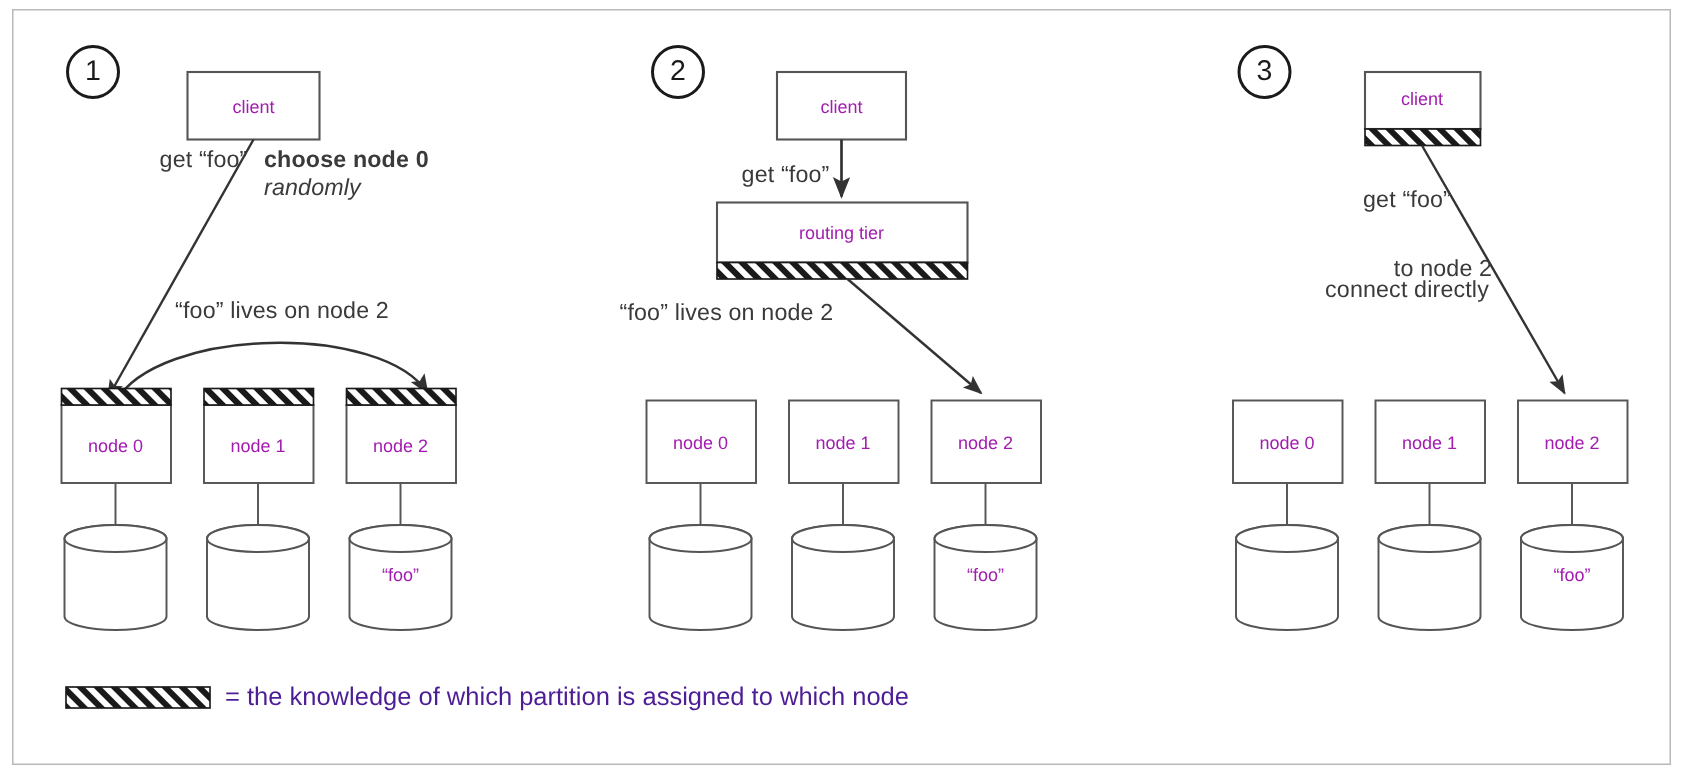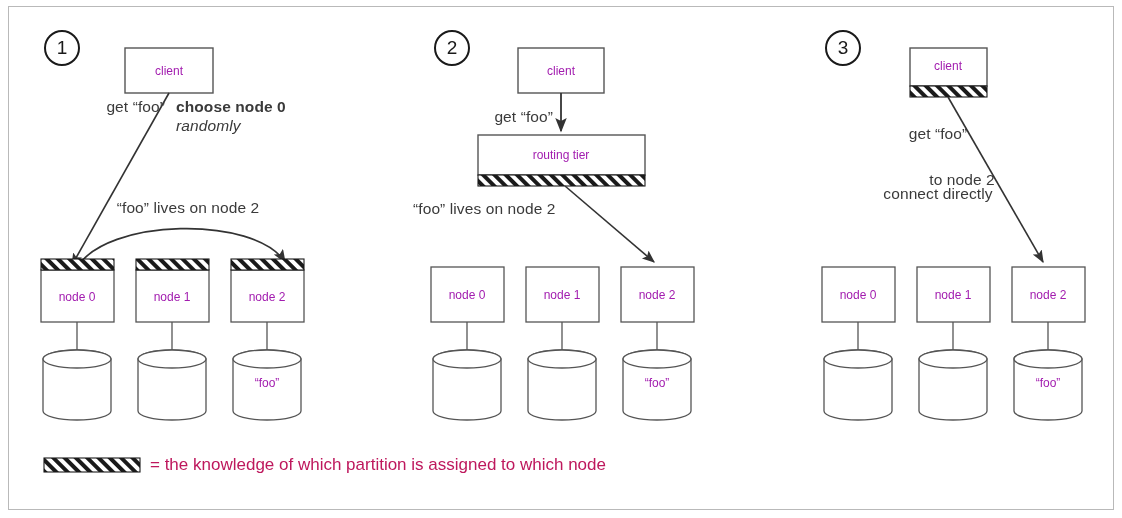--- a/index.html
+++ b/index.html
@@ -38,21 +38,21 @@
   .boxlabel{
     position:absolute;
     font-size:12px;
     color:#a21caf;
     white-space:nowrap;
     transform:translate(-50%,-50%);
   }
   .legend-text{
     position:absolute;
     font-size:17px;
-    color:#be185d;
+    color:#4c1d95;
     white-space:nowrap;
   }
   .stepnum{
     position:absolute;
     width:36px;height:36px;
     border:2.6px solid #1a1a1a;
     border-radius:50%;
     box-sizing:border-box;
     font-size:19px;
     color:#1a1a1a;

